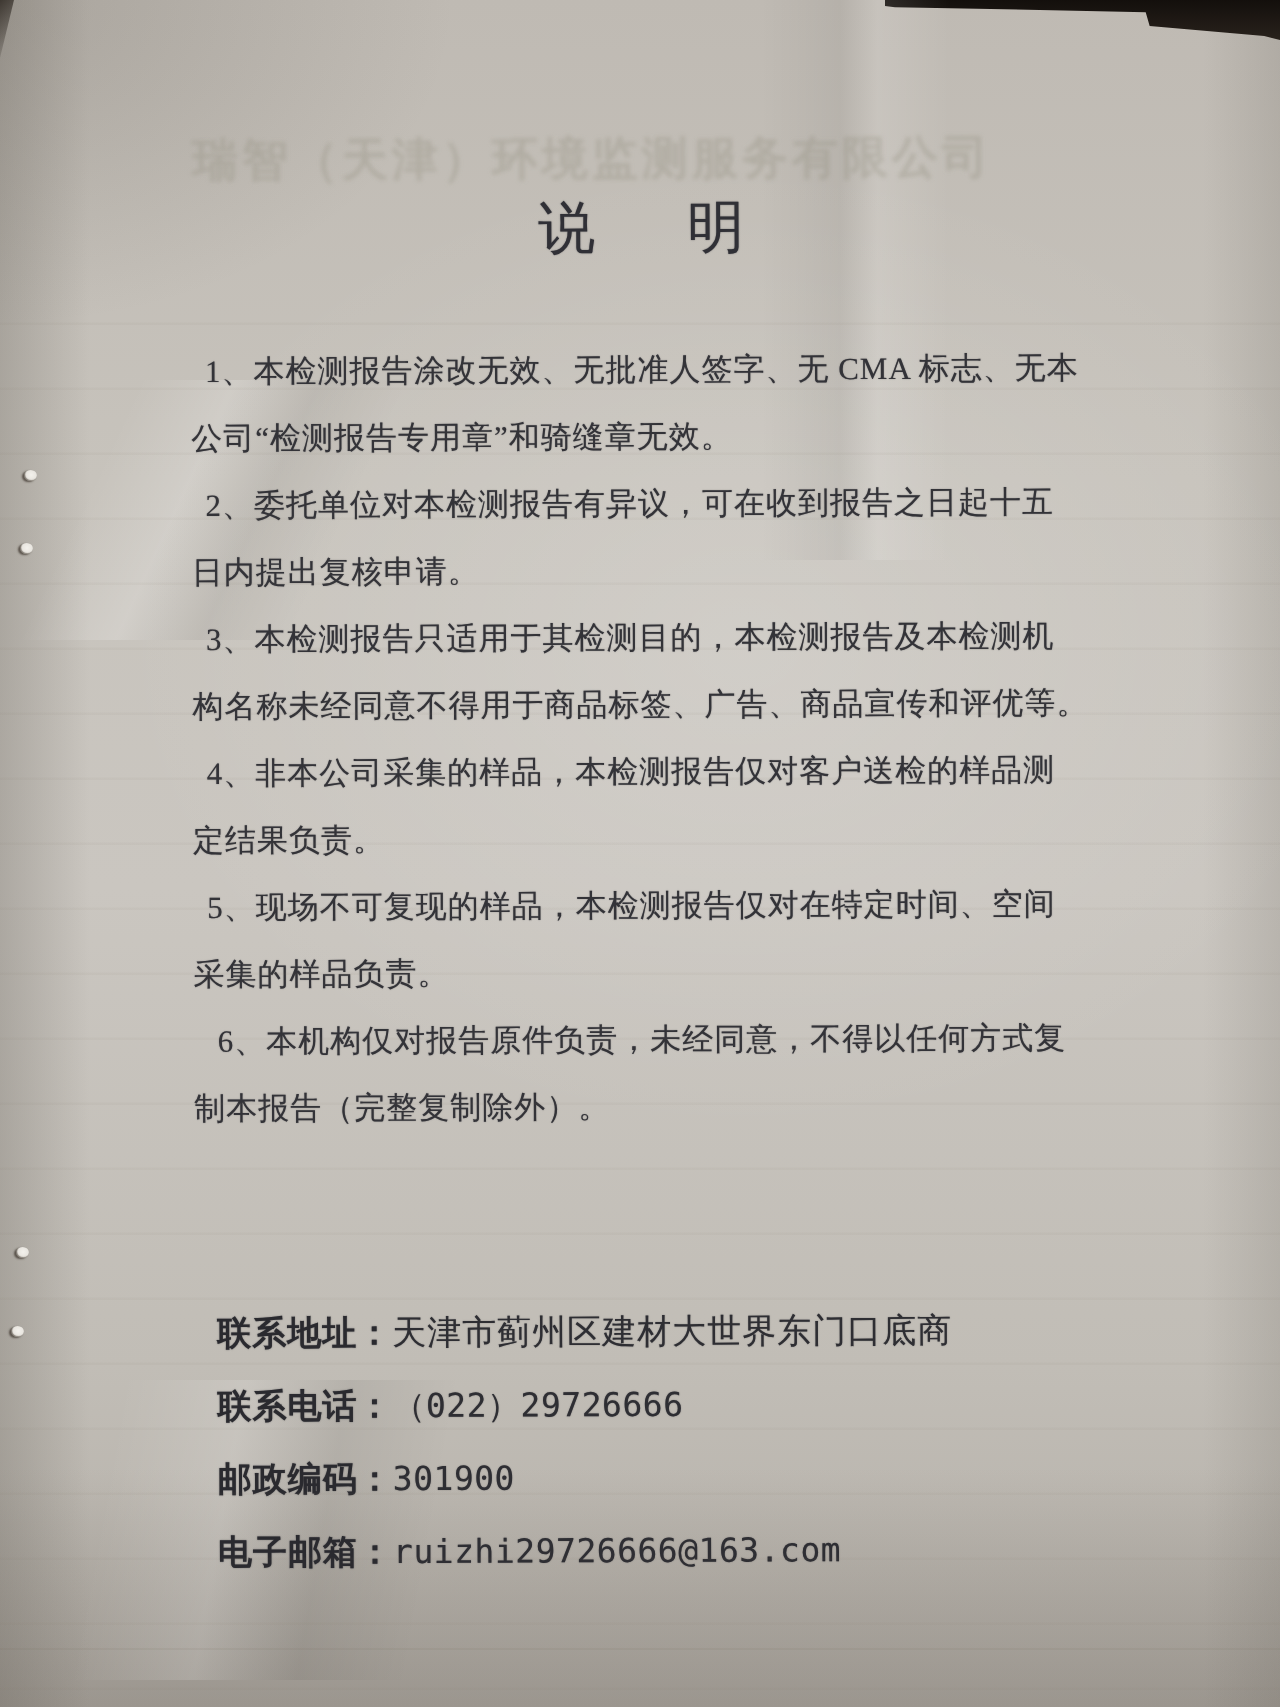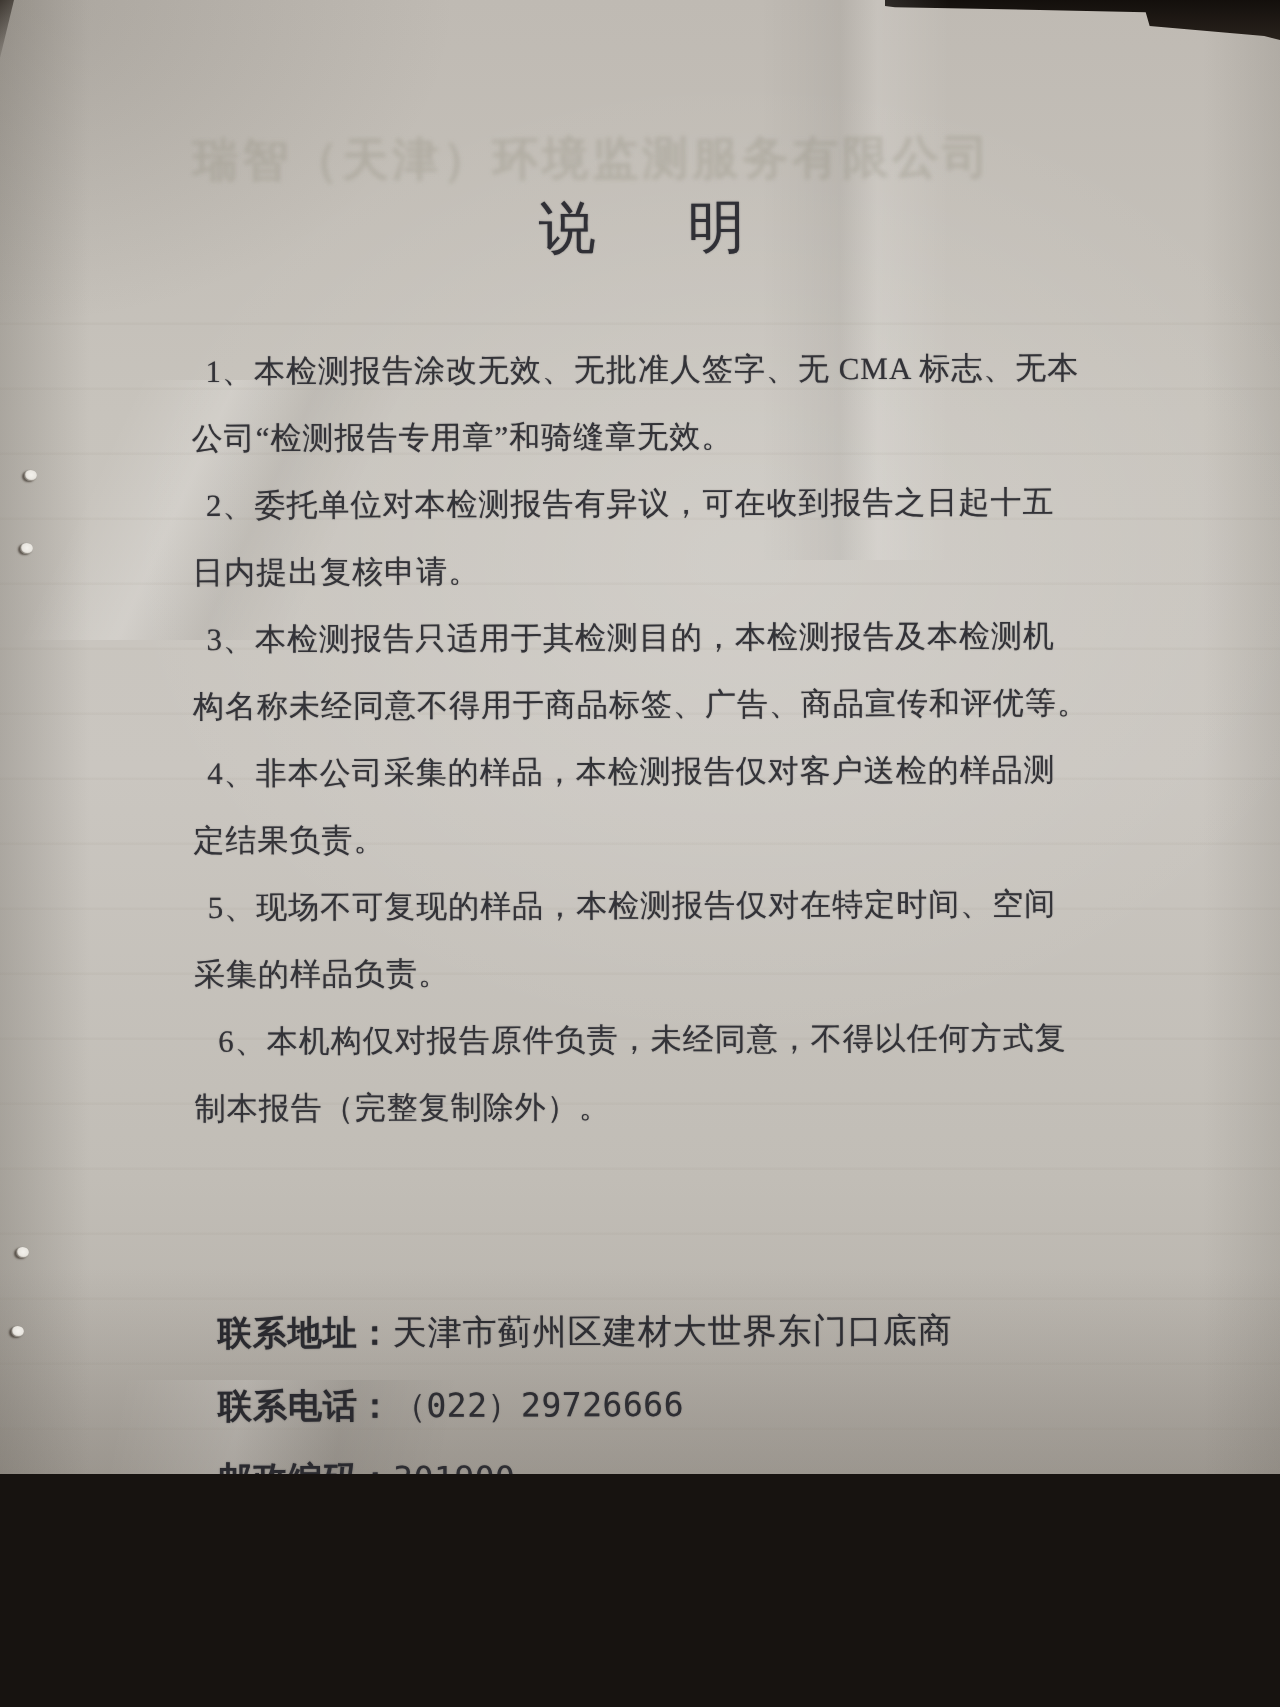--- a/index.html
+++ b/index.html
@@ -7,21 +7,21 @@
     padding: 0;
     background: #171310;
     width: 1280px;
     height: 1707px;
     overflow: hidden;
     font-family: "Liberation Serif", "DejaVu Serif", serif;
   }
   .page {
     position: relative;
     width: 1280px;
-    height: 1474px;
+    height: 1707px;
     background:
       
       radial-gradient(ellipse 900px 700px at 58% 38%, rgba(255,255,255,0.16), rgba(255,255,255,0) 70%),
       
       radial-gradient(ellipse 700px 500px at 0% 0%, rgba(92,87,79,0.22), rgba(92,87,79,0) 65%),
       
       linear-gradient(90deg, rgba(95,90,82,0.28) 0%, rgba(95,90,82,0) 7%),
       
       linear-gradient(270deg, rgba(95,90,82,0.16) 0%, rgba(95,90,82,0) 6%),
       

